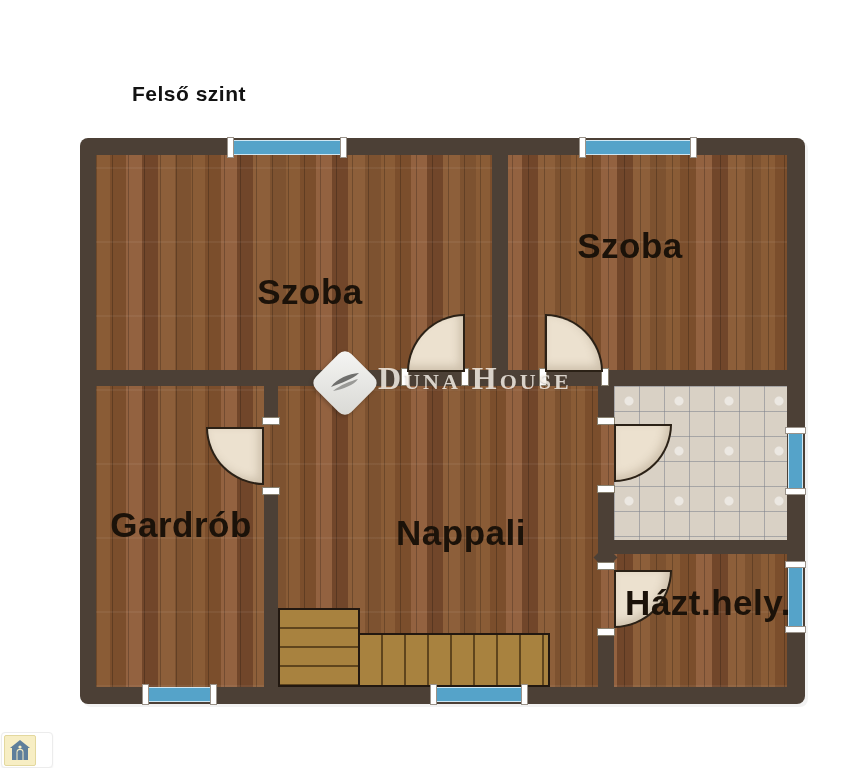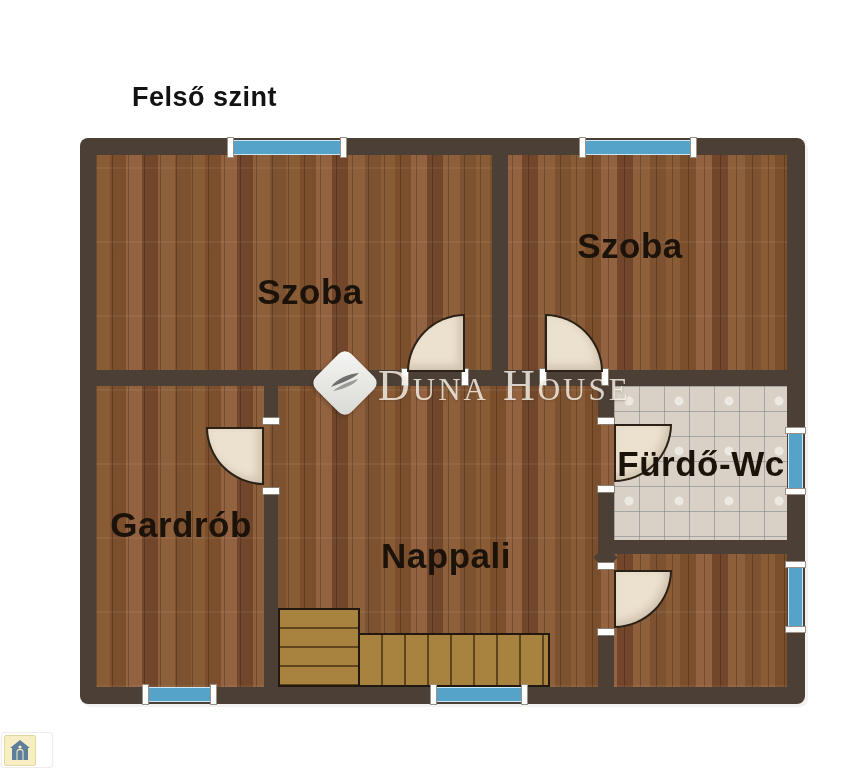--- a/index.html
+++ b/index.html
@@ -1,21 +1,21 @@
 <!DOCTYPE html>
 <html><head>
 <meta charset="utf-8">
 <style>
   html,body{margin:0;padding:0;background:#ffffff;}
   body{width:862px;height:768px;position:relative;overflow:hidden;
        font-family:"Liberation Sans", sans-serif;}
   .abs{position:absolute;}
 
   
-  .plan-title{left:132px;top:82px;font-size:27px;font-weight:bold;color:#121212;letter-spacing:0.5px;}
+  .plan-title{left:132px;top:82px;font-size:21px;font-weight:bold;color:#121212;letter-spacing:0.5px;}
 
   
   .plan{left:80px;top:138px;width:725px;height:566px;background:#4c4036;border-radius:8px;
         box-shadow:3px 3px 0 rgba(0,0,0,0.05);z-index:1;}
 
   
   .wood{left:96px;top:155px;width:691px;height:532px;z-index:2;
     background-color:#84552f;
     background-image:
       repeating-linear-gradient(0deg, rgba(255,255,255,0.05) 0 2px, rgba(0,0,0,0) 2px 74px),
@@ -67,22 +67,22 @@
 
   
   .room-label{transform:translate(-50%,-50%);font-size:35px;font-weight:bold;color:#1b1209;
               z-index:7;white-space:nowrap;letter-spacing:0.5px;}
 
   
   .wm-diamond{left:320px;top:358px;width:50px;height:50px;transform:rotate(45deg);
       background:linear-gradient(135deg,#f6f6f4,#d8d8d4);border-radius:9px;z-index:8;
       box-shadow:0 2px 4px rgba(40,30,20,0.35);}
   .wm-diamond svg{transform:rotate(-45deg);display:block;margin:7px auto 0;}
-  .wm-text{left:378px;top:360px;font-family:"Liberation Serif", serif;font-weight:normal;
-      font-variant:small-caps;font-size:44px;letter-spacing:3px;z-index:8;
+  .wm-text{left:378px;top:360px;font-family:"Liberation Serif", serif;font-weight:bold;
+      font-variant:small-caps;font-size:32px;letter-spacing:3px;z-index:8;
       color:rgba(252,248,240,0.80);text-shadow:0 1px 2px rgba(80,60,40,0.35);text-align:right;}
 
   
   .footer-logo{left:1px;top:732px;height:34px;display:flex;align-items:center;z-index:9;
       background:#ffffff;border:1px solid #ececec;border-radius:4px;padding:0 8px 0 2px;
       box-shadow:0 1px 2px rgba(0,0,0,0.05);}
   .footer-icon{width:30px;height:29px;background:#f7eec4;border:1px solid #e3d89e;
       border-radius:2px;display:flex;align-items:center;justify-content:center;margin-right:8px;}
   .footer-text{font-size:27px;font-weight:bold;letter-spacing:0.5px;color:#c9ced8;}
   .footer-text .dot{color:#e9c84d;}
@@ -149,22 +149,22 @@
 
   <div class="abs door tl" style="left:327px;top:176px;"></div>
   <div class="abs door tr" style="left:465px;top:176px;"></div>
   <div class="abs door bl" style="left:126px;top:289px;"></div>
   <div class="abs door br" style="left:534px;top:286px;"></div>
   <div class="abs door br" style="left:534px;top:432px;"></div>
 
   <div class="abs room-label" style="left:230px;top:154px;">Szoba</div>
   <div class="abs room-label" style="left:550px;top:108px;">Szoba</div>
   <div class="abs room-label" style="left:101px;top:387px;">Gardrób</div>
-  <div class="abs room-label" style="left:366px;top:395px;margin-top:23px;">Nappali</div>
-  <div class="abs room-label" style="left:621px;top:326px;">Fürdő-Wc</div>
+  <div class="abs room-label" style="left:381px;top:395px;">Nappali</div>
+  <div class="abs room-label" style="left:628px;top:465px;">Házt.hely.</div>
 </div>
 
 <div class="abs wm-diamond">
   <span>
     <svg width="36" height="36" viewBox="0 0 36 36">
       <path d="M4 22 C10 13, 22 9, 32 8 C26 14, 14 18, 4 22 Z" fill="#6f6f6d"></path>
       <path d="M6 26 C13 20, 24 16, 31 14 C27 20, 16 24, 6 26 Z" fill="#9a9a97"></path>
     </svg>
   </span>
 </div>

